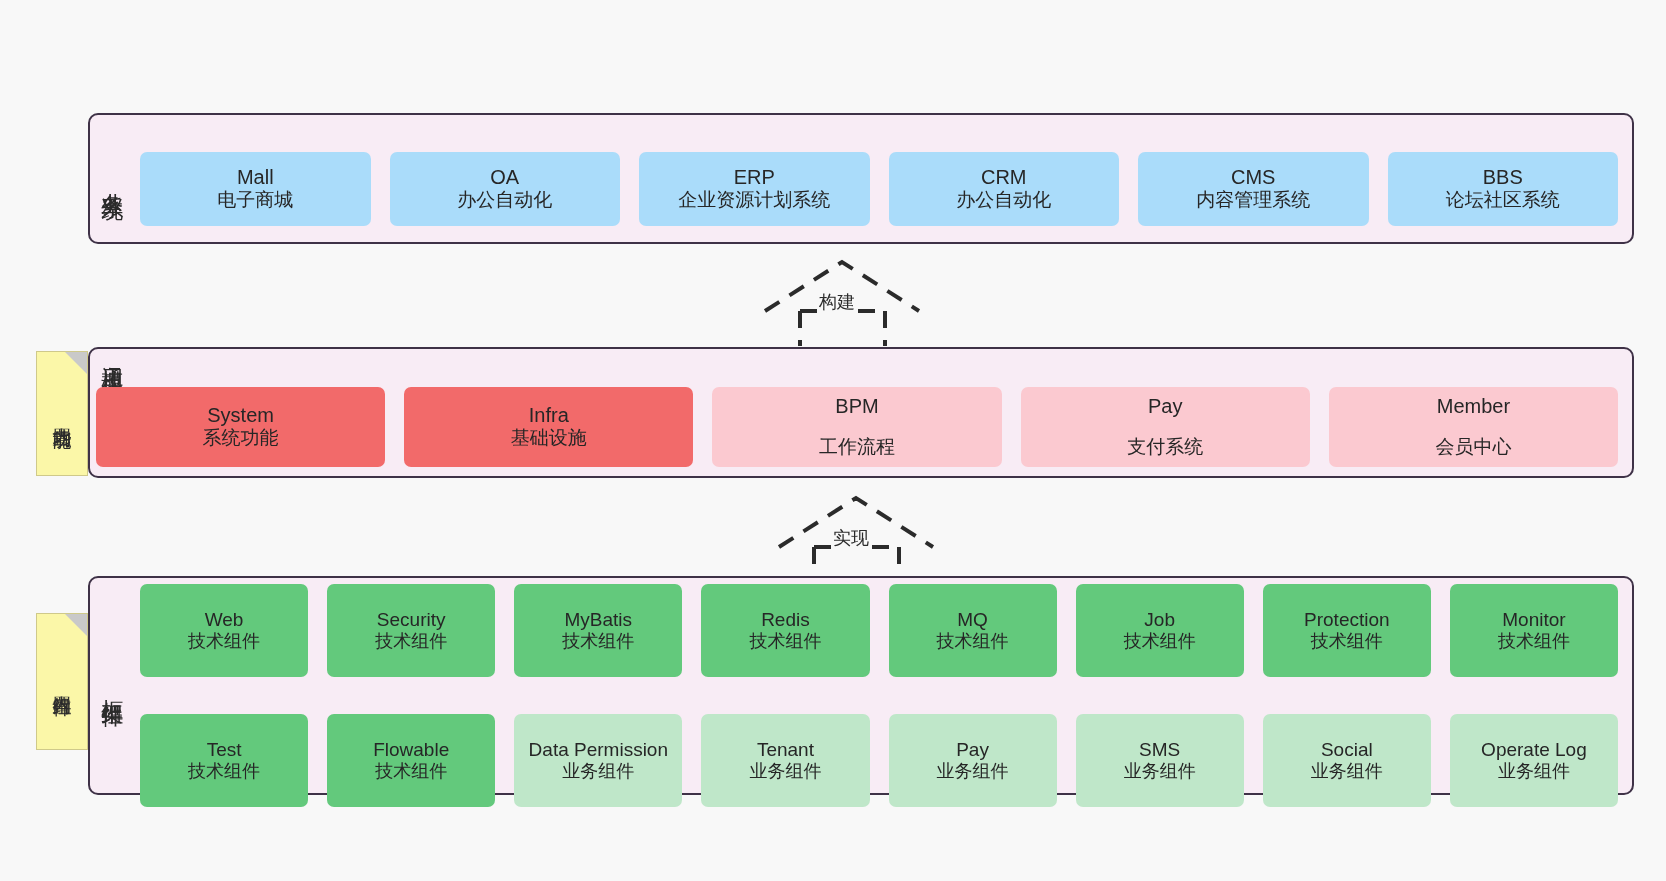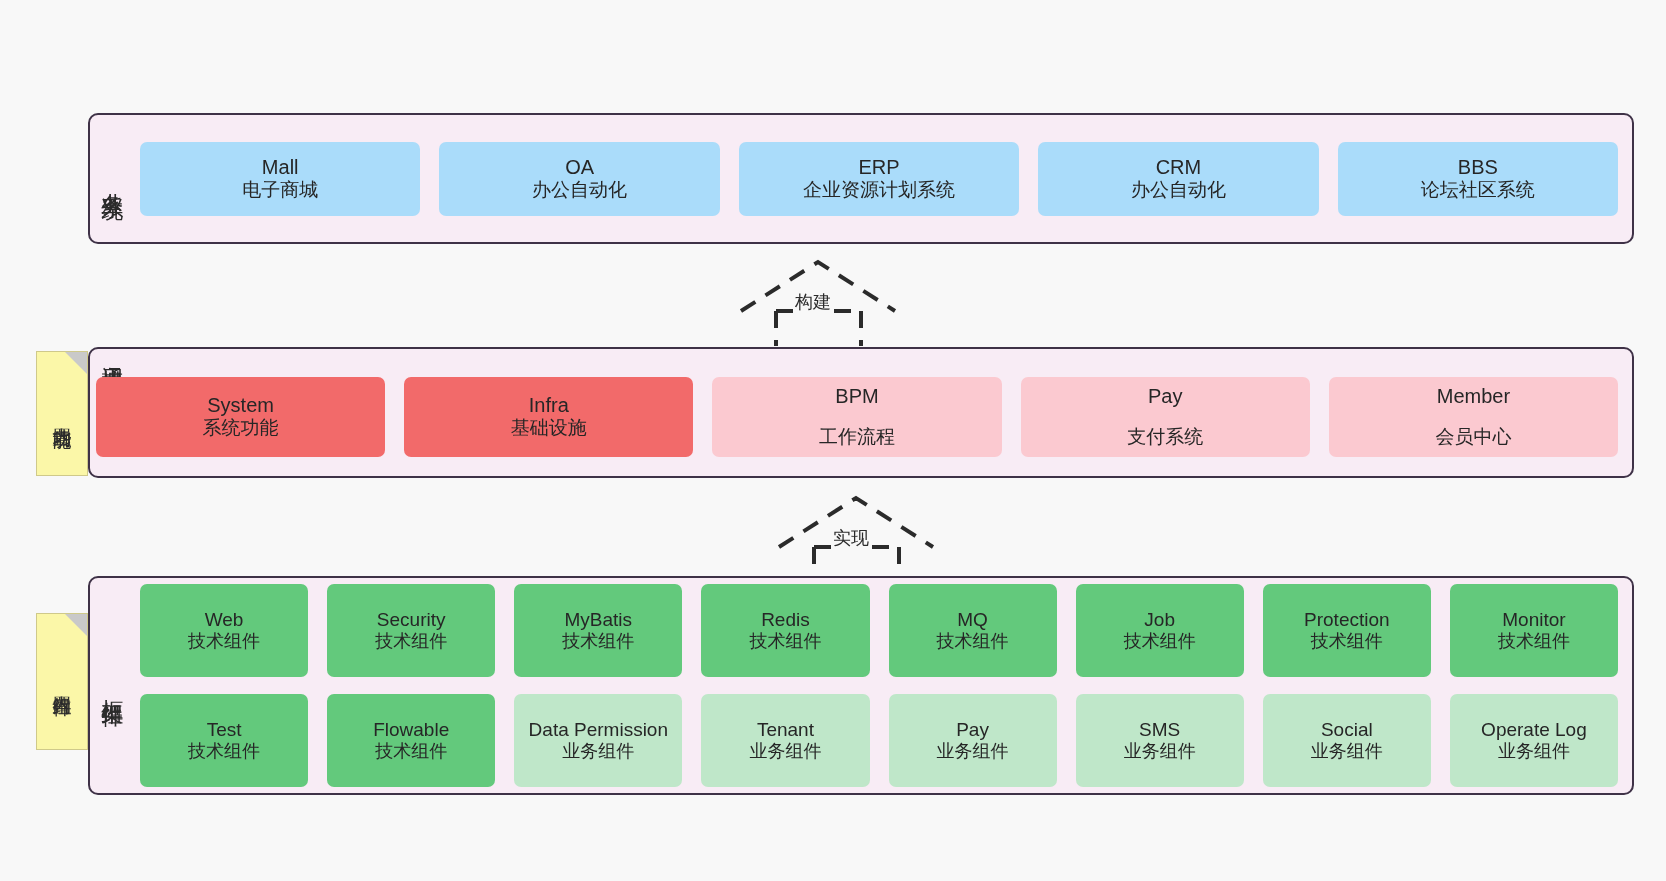--- a/index.html
+++ b/index.html
@@ -58,20 +58,21 @@
     flex: 1 1 0;
     border-radius: 7px;
     display: flex;
     flex-direction: column;
     align-items: center;
     justify-content: center;
     text-align: center;
     color: #262626;
     line-height: 1.18;
     padding: 6px 4px;
+    margin-top: 20px;
   }
   .node .n-en { font-size: 20px; }
   .node .n-cn { font-size: 19px; }
 
   .node.blue       { background: #aadcfa; }
   .node.red        { background: #f26a6a; }
   .node.pink       { background: #fbc9d0; gap: 18px; }
   .node.green      { background: #63c97c; }
   .node.lightgreen { background: #bfe7c9; }
 
@@ -123,21 +124,21 @@
   .uml-arrow svg { display: block; overflow: visible; }
   .uml-label {
     position: absolute;
     font-size: 18px;
     color: #2b2b2b;
     background: #f8f8f8;
     padding: 0 2px;
     white-space: nowrap;
     user-select: none;
   }
-  #arrow-build   { left: 731px; top: 256px; width: 175px; height: 90px; }
+  #arrow-build   { left: 755px; top: 256px; width: 175px; height: 90px; }
   #arrow-build .uml-label   { left: 62px; top: 34px; }
   #arrow-impl    { left: 769px; top: 492px; width: 175px; height: 90px; }
   #arrow-impl .uml-label    { left: 62px; top: 34px; }
 </style>
 </head>
 <body>
 
 <div id="canvas">
 
   <div class="layer" id="layer-business">
@@ -152,20 +153,24 @@
           <span class="n-en">OA</span>
           <span class="n-cn">办公自动化</span>
         </div>
         <div class="node blue">
           <span class="n-en">ERP</span>
           <span class="n-cn">企业资源计划系统</span>
         </div>
         <div class="node blue">
           <span class="n-en">CRM</span>
           <span class="n-cn">办公自动化</span>
+        </div>
+        <div class="node blue">
+          <span class="n-en">CMS</span>
+          <span class="n-cn">内容管理系统</span>
         </div>
         <div class="node blue">
           <span class="n-en">BBS</span>
           <span class="n-cn">论坛社区系统</span>
         </div>
       </div>
     </div>
   </div>
 
   <div class="uml-arrow" id="arrow-build">

